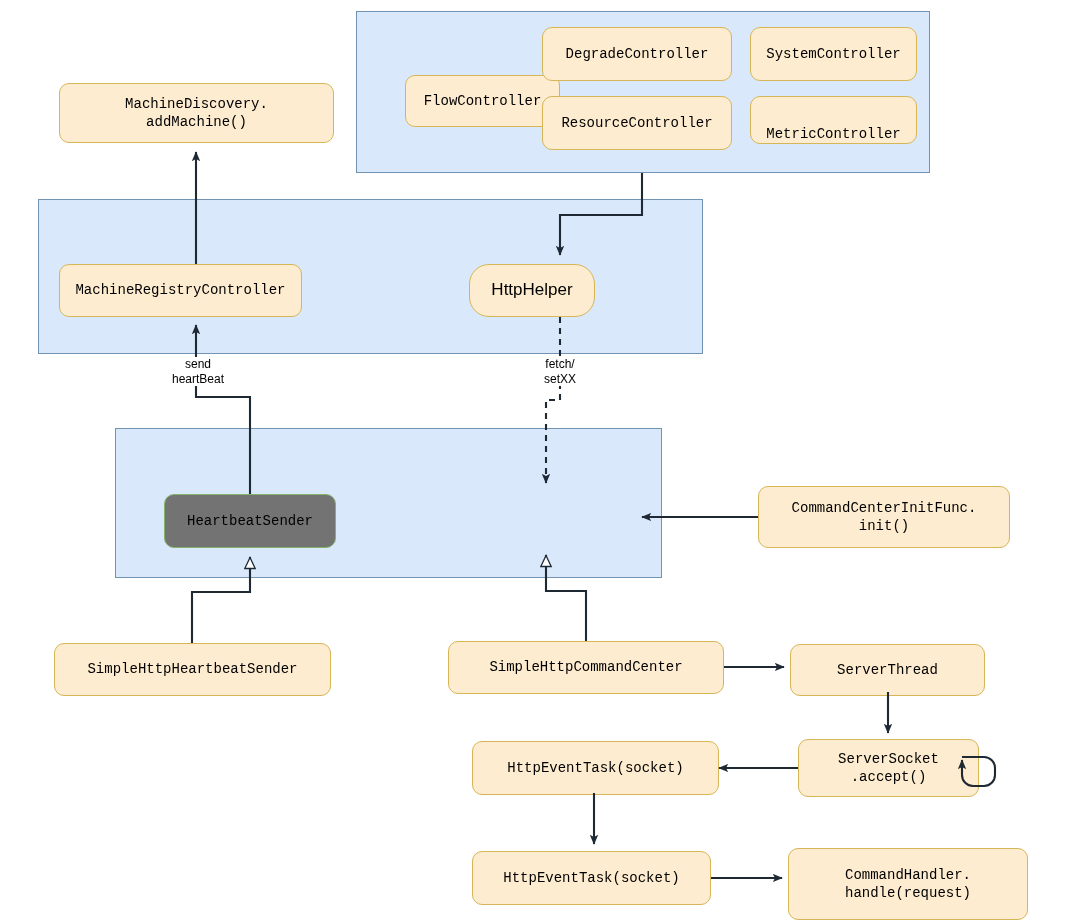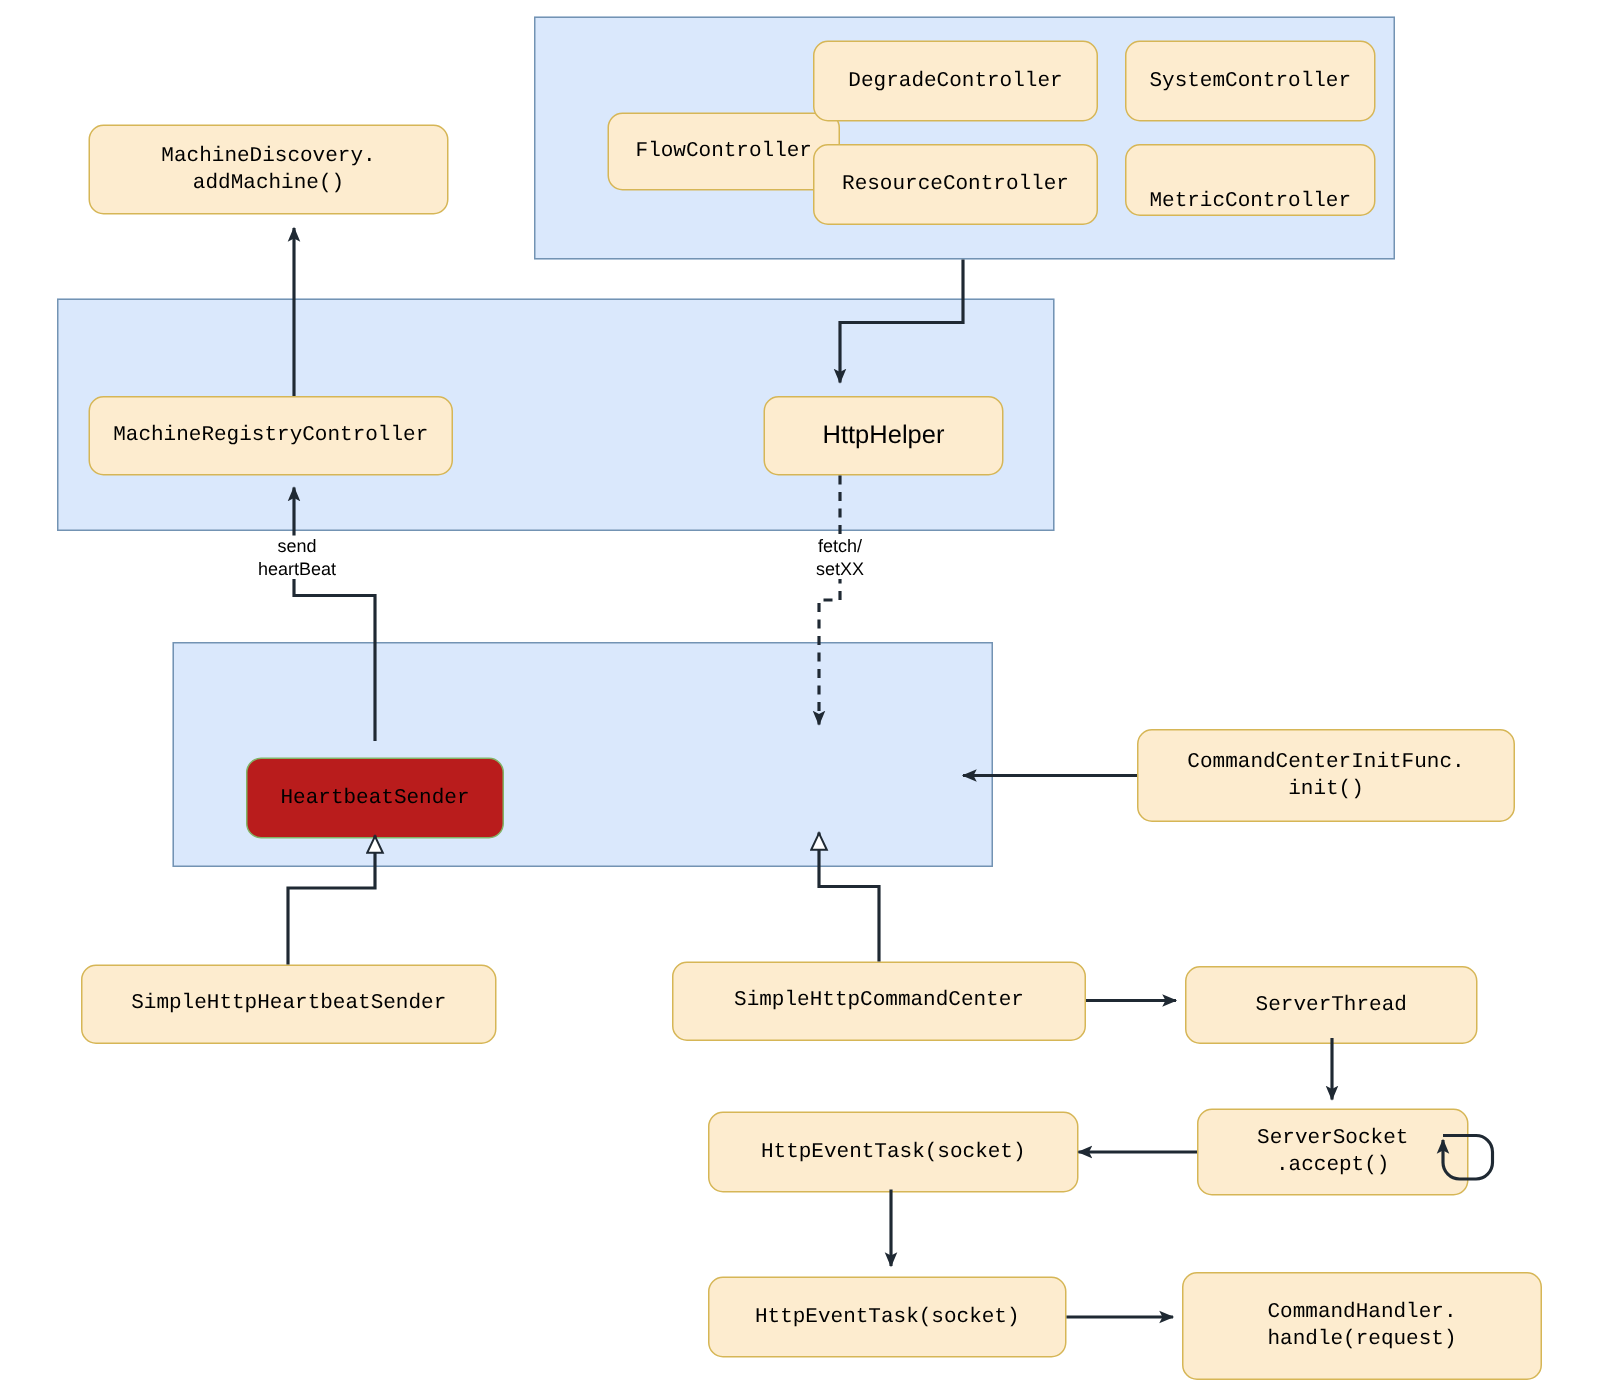--- a/index.html
+++ b/index.html
@@ -47,23 +47,22 @@
     justify-content: center;
     text-align: center;
     z-index: 3;
     white-space: pre;
   }
   .node.yellow {
     background: #fdeccf;
     border: 1px solid #d6b656;
   }
   .node.green {
-    background: #b91c1c;
+    background: #737373;
     border: 1px solid #82b366;
-    margin-top: 11px;
   }
   .node .node-text {
     font-family: "Liberation Mono", monospace;
     font-size: 14px;
     color: #000000;
     line-height: 1.32;
     letter-spacing: 0px;
   }
   .node.sans .node-text {
     font-family: "Liberation Sans", sans-serif;
@@ -130,21 +129,21 @@
       <path d="M594,793 L594,844" marker-end="url(#arrowFilled)"></path>
 
       <path d="M711,878 L782,878" marker-end="url(#arrowFilled)"></path>
     </g>
 
     <g stroke="#1f2933" stroke-width="2.1" fill="none" stroke-dasharray="6,5">
       <path d="M560,317 L560,400 L546,400 L546,483" marker-end="url(#arrowFilled)"></path>
     </g>
   </svg>
 
-  <div class="node yellow" style="left:59px; top:83px; width:240px; height:60px;">
+  <div class="node yellow" style="left:59px; top:83px; width:275px; height:60px;">
     <span class="node-text">MachineDiscovery.
 addMachine()</span>
   </div>
 
   <div class="node yellow" style="left:374px; top:75px; width:155px; height:52px;margin-left:31px;">
     <span class="node-text">FlowController</span>
   </div>
 
   <div class="node yellow" style="left:542px; top:27px; width:190px; height:54px;">
     <span class="node-text">DegradeController</span>
@@ -159,21 +158,21 @@
   </div>
 
   <div class="node yellow" style="left:750px; top:96px; width:167px; height:48px;align-items:flex-end;">
     <span class="node-text">MetricController</span>
   </div>
 
   <div class="node yellow" style="left:59px; top:264px; width:243px; height:53px;">
     <span class="node-text">MachineRegistryController</span>
   </div>
 
-  <div class="node yellow sans" style="left:509px; top:264px; width:160px; height:53px;">
+  <div class="node yellow sans" style="left:469px; top:264px; width:126px; height:53px;border-radius:20px;">
     <span class="node-text">HttpHelper</span>
   </div>
 
   <div class="node green" style="left:164px; top:494px; width:172px; height:54px;">
     <span class="node-text">HeartbeatSender</span>
   </div>
 
 
   <div class="node yellow" style="left:758px; top:486px; width:252px; height:62px;">
     <span class="node-text">CommandCenterInitFunc.

